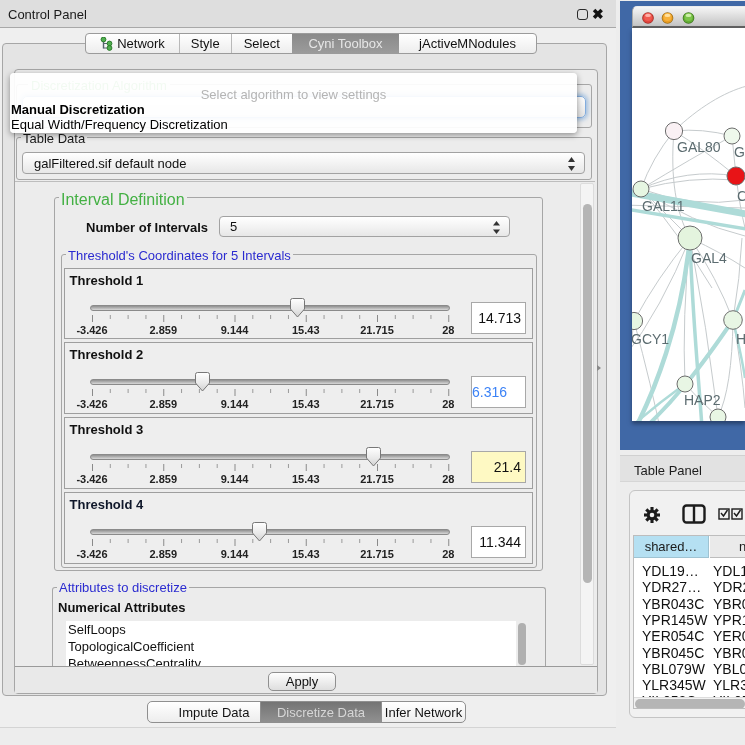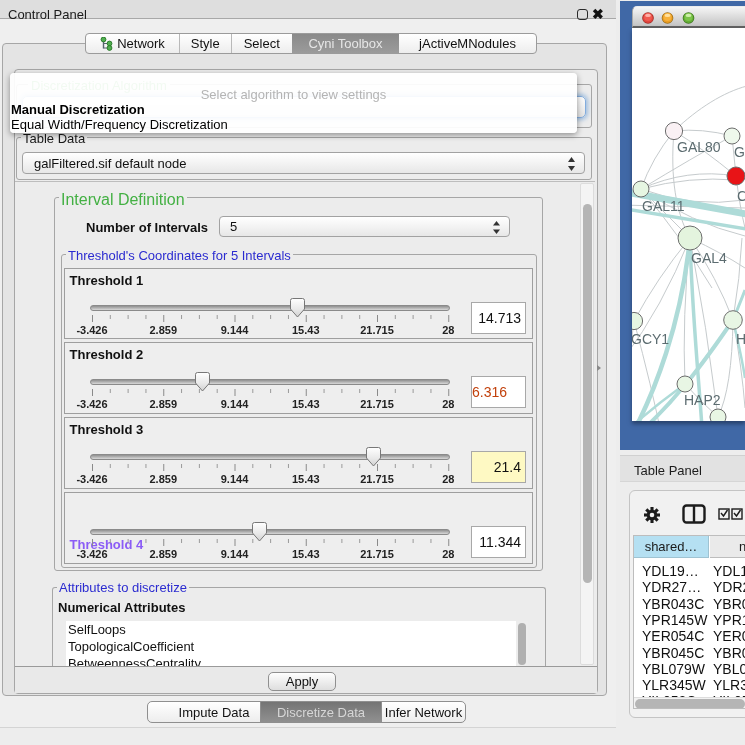--- a/index.html
+++ b/index.html
@@ -5,21 +5,21 @@
 * { margin:0; padding:0; box-sizing:border-box; }
 html,body { width:745px; height:745px; overflow:hidden; background:#ededed;
   font-family:"Liberation Sans", sans-serif; position:relative; }
 .abs { position:absolute; }
 </style>
 </head>
 <body>
 
 <div class="abs" id="cp" style="left:0; top:0; width:616px; height:728px; background:#efefef; border-bottom:1px solid #d4d4d4;">
 
-  <div class="abs" style="left:0; top:0; width:616px; height:19px; background:#dedede; border-bottom:1px solid #a8a8a8;">
+  <div class="abs" style="left:0; top:0; width:616px; height:28px; background:#dedede; border-bottom:1px solid #a8a8a8;">
     <div class="abs" style="left:8px; top:7px; font-size:13px; color:#1a1a1a;">Control Panel</div>
     <div class="abs" style="left:577px; top:9px; width:11px; height:11px; border:1.7px solid #2a2a2a; border-radius:3px;"></div>
     <div class="abs" style="left:592px; top:6px; font-size:14px; font-weight:bold; color:#111;">✖</div>
   </div>
 
   <div class="abs" style="left:2px; top:43px; width:605px; height:653px; border:1px solid #a6a6a6; border-radius:4px; background:#e4e4e4;"></div>
 
   <div class="abs" style="left:85px; top:33px; width:452px; height:21px; background:linear-gradient(#ffffff,#ededed); border:1px solid #9b9b9b; border-radius:4px; overflow:hidden; display:flex;">
     <div style="flex:0 0 94px; display:flex; align-items:center; justify-content:center; font-size:13px; color:#111; border-right:1px solid #b9b9b9;">
       <svg width="13" height="14" viewBox="0 0 13 14" style="margin-right:4px;">
@@ -149,21 +149,21 @@
 <svg class="abs" style="left:130.00px; top:29px;" width="15" height="20" viewBox="0 0 15 20">
       <defs>
             <linearGradient id="th2" x1="0" y1="0" x2="0" y2="1">
               <stop offset="0" stop-color="#ffffff"></stop>
               <stop offset="0.6" stop-color="#e8e8e8"></stop>
               <stop offset="1" stop-color="#d0d0d0"></stop>
             </linearGradient>
           </defs>
       <path d="M2.5 0.5 L12.5 0.5 Q14.5 0.5 14.5 2.5 L14.5 11 L7.5 19 L0.5 11 L0.5 2.5 Q0.5 0.5 2.5 0.5 Z" fill="url(#th2)" stroke="#777" stroke-width="1"></path>
     </svg>
-<div class="abs" style="left:406.5px; top:33px; width:55px; height:32px; background:#ffffff; border:1px solid #a8a8a8; font-size:14px; color:#c2410c; text-align:right; line-height:30px; padding-right:20px;">6.316</div>
+<div class="abs" style="left:406.5px; top:33px; width:55px; height:32px; background:#ffffff; border:1px solid #a8a8a8; font-size:14px; color:#3b82f6; text-align:right; line-height:30px; padding-right:20px;">6.316</div>
 </div>
 <div class="abs" style="left:63.5px; top:417px; width:469.5px; height:72px; border:1px solid #9e9e9e; background:#eeeeee;">
 <div class="abs" style="left:5px; top:4px; font-size:13px; font-weight:bold; color:#111;">Threshold 3</div>
 <div class="abs" style="left:25.5px; top:36px; width:360px; height:6px; border-radius:3px; background:linear-gradient(#8f8f8f,#d8d8d8); border:1px solid #8a8a8a;"></div>
 <svg class="abs" style="left:0; top:46px;" width="420" height="8" viewBox="0 0 420 8">
           <line x1="27.50" y1="0" x2="27.50" y2="7" stroke="#8a8a8a" stroke-width="1"></line>
           <line x1="45.31" y1="0" x2="45.31" y2="4" stroke="#9a9a9a" stroke-width="1"></line>
           <line x1="63.12" y1="0" x2="63.12" y2="4" stroke="#9a9a9a" stroke-width="1"></line>
           <line x1="80.94" y1="0" x2="80.94" y2="4" stroke="#9a9a9a" stroke-width="1"></line>
           <line x1="98.75" y1="0" x2="98.75" y2="7" stroke="#8a8a8a" stroke-width="1"></line>
@@ -196,21 +196,21 @@
               <stop offset="0" stop-color="#ffffff"></stop>
               <stop offset="0.6" stop-color="#e8e8e8"></stop>
               <stop offset="1" stop-color="#d0d0d0"></stop>
             </linearGradient>
           </defs>
       <path d="M2.5 0.5 L12.5 0.5 Q14.5 0.5 14.5 2.5 L14.5 11 L7.5 19 L0.5 11 L0.5 2.5 Q0.5 0.5 2.5 0.5 Z" fill="url(#th3)" stroke="#777" stroke-width="1"></path>
     </svg>
 <div class="abs" style="left:406.5px; top:33px; width:55px; height:32px; background:#fef9c3; border:1px solid #a8a8a8; font-size:14px; color:#111; text-align:right; line-height:30px; padding-right:4px;">21.4</div>
 </div>
 <div class="abs" style="left:63.5px; top:492px; width:469.5px; height:72px; border:1px solid #9e9e9e; background:#eeeeee;">
-<div class="abs" style="left:5px; top:4px; font-size:13px; font-weight:bold; color:#8b5cf6;margin-top:40px;">Threshold 4</div>
+<div class="abs" style="left:5px; top:4px; font-size:13px; font-weight:bold; color:#0f172a;">Threshold 4</div>
 <div class="abs" style="left:25.5px; top:36px; width:360px; height:6px; border-radius:3px; background:linear-gradient(#8f8f8f,#d8d8d8); border:1px solid #8a8a8a;"></div>
 <svg class="abs" style="left:0; top:46px;" width="420" height="8" viewBox="0 0 420 8">
           <line x1="27.50" y1="0" x2="27.50" y2="7" stroke="#8a8a8a" stroke-width="1"></line>
           <line x1="45.31" y1="0" x2="45.31" y2="4" stroke="#9a9a9a" stroke-width="1"></line>
           <line x1="63.12" y1="0" x2="63.12" y2="4" stroke="#9a9a9a" stroke-width="1"></line>
           <line x1="80.94" y1="0" x2="80.94" y2="4" stroke="#9a9a9a" stroke-width="1"></line>
           <line x1="98.75" y1="0" x2="98.75" y2="7" stroke="#8a8a8a" stroke-width="1"></line>
           <line x1="116.56" y1="0" x2="116.56" y2="4" stroke="#9a9a9a" stroke-width="1"></line>
           <line x1="134.38" y1="0" x2="134.38" y2="4" stroke="#9a9a9a" stroke-width="1"></line>
           <line x1="152.19" y1="0" x2="152.19" y2="4" stroke="#9a9a9a" stroke-width="1"></line>

